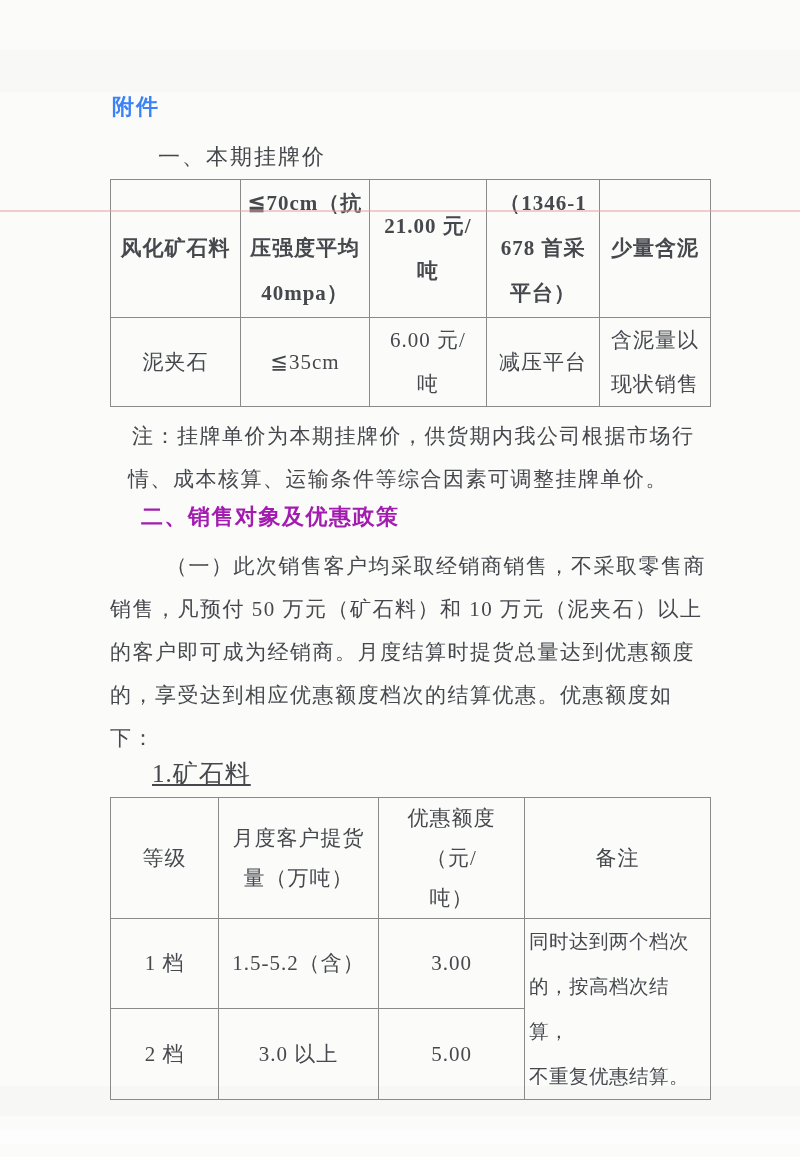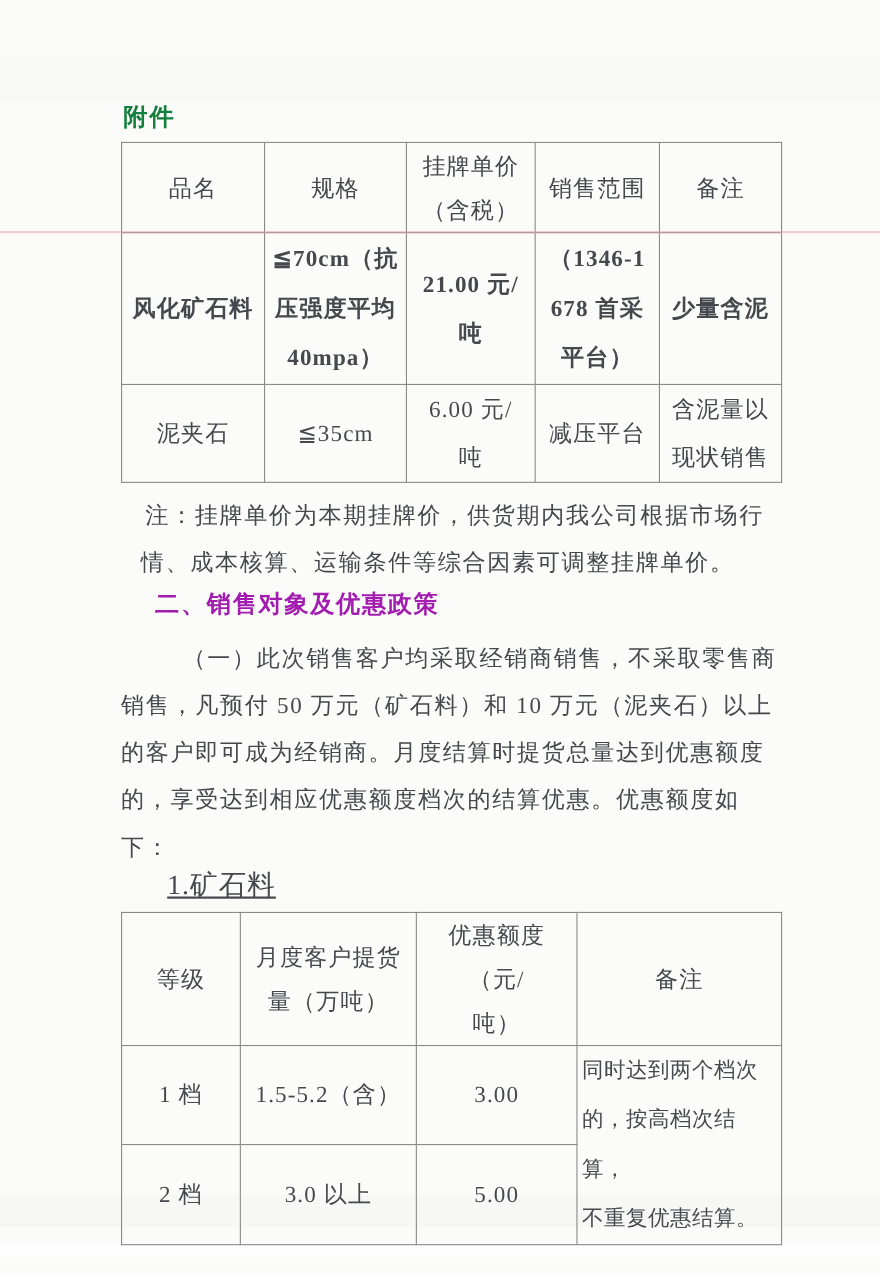--- a/index.html
+++ b/index.html
@@ -6,21 +6,21 @@
   .page{position:relative;width:800px;height:1157px;background:#fbfbfa;overflow:hidden;
         font-family:"Liberation Serif","DejaVu Serif",serif;color:#46484d;}
   .band{position:absolute;left:0;width:800px;pointer-events:none;}
   .band-a{top:50px;height:42px;background:rgba(0,0,0,0.010);}
   .band-b{top:1086px;height:30px;background:rgba(0,0,0,0.014);}
   .band-c{top:1130px;height:14px;background:rgba(255,255,255,0.55);}
   .scanline{position:absolute;left:0;top:210px;width:800px;height:2px;
             background:rgba(230,158,158,0.5);z-index:6;}
   .content{position:absolute;left:110px;top:0;width:600px;}
   .attach{margin:94px 0 0 2px;font-family:"Liberation Sans","DejaVu Sans",sans-serif;
-          font-weight:700;font-size:22px;line-height:26px;color:#15803d;letter-spacing:2px;}
+          font-weight:700;font-size:22px;line-height:26px;color:#3b82f6;letter-spacing:2px;}
   .s1title{margin:24px 0 0 48px;font-size:22px;line-height:26px;letter-spacing:2px;color:#44464b;}
   table{border-collapse:collapse;table-layout:fixed;width:600px;background:transparent;}
   .t1{margin-top:9px;}
   .t2{margin-top:11px;}
   th,td{border:1px solid #8a8a8a;font-weight:400;font-size:21px;text-align:center;
         vertical-align:middle;white-space:pre-line;letter-spacing:1px;padding:0 4px;
         overflow:hidden;color:#46484d;}
   th{line-height:40px;}
   td{line-height:44px;}
   .t1 .hrow{height:82px;}
@@ -45,38 +45,31 @@
 <div class="page">
 
   <div class="band band-a"></div>
   <div class="band band-b"></div>
   <div class="band band-c"></div>
 
   <div class="content">
 
     <div class="attach">附件</div>
 
+    <div class="s1title">一、本期挂牌价</div>
 
     <table class="t1">
       <colgroup>
         <col style="width:130px">
           <col style="width:129px">
           <col style="width:117px">
         <col style="width:113px">
           <col style="width:111px">
       </colgroup>
       <tbody>
-        <tr class="hrow">
-          <th>品名</th>
-          <th>规格</th>
-          <th>挂牌单价
-（含税）</th>
-          <th>销售范围</th>
-          <th>备注</th>
-        </tr>
         <tr class="r1">
           <td>风化矿石料</td>
           <td>≦70cm（抗
 压强度平均
 40mpa）</td>
           <td>21.00 元/
 吨</td>
           <td>（1346-1
 678 首采
 平台）</td>

